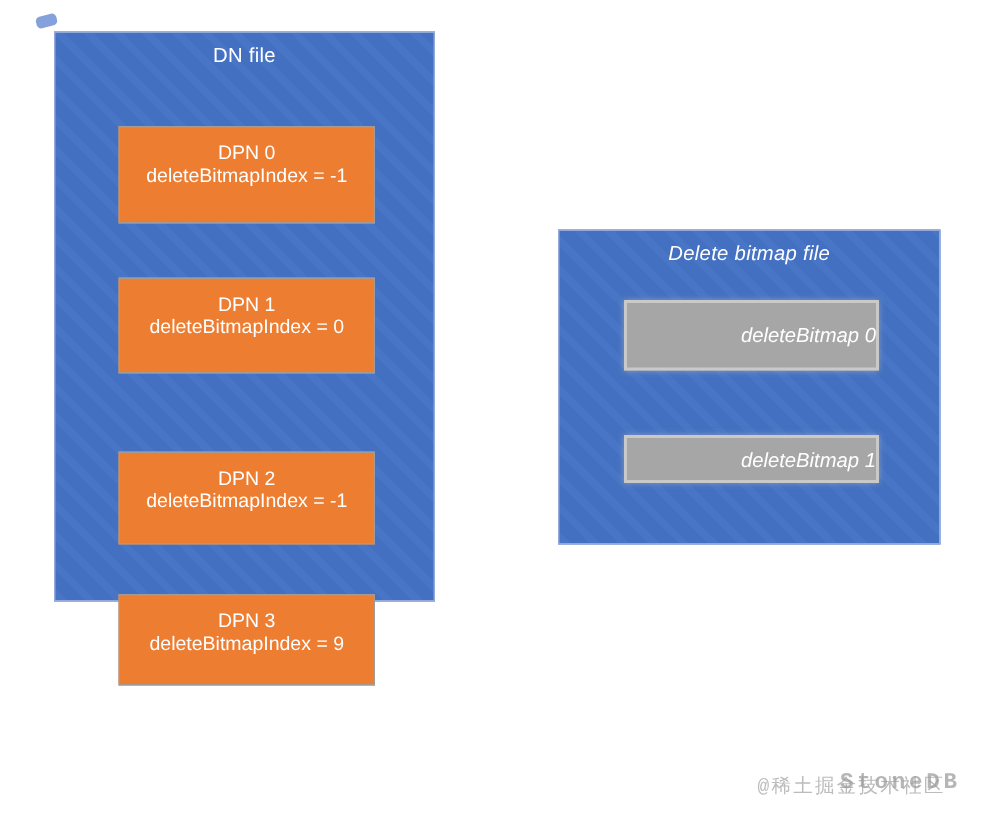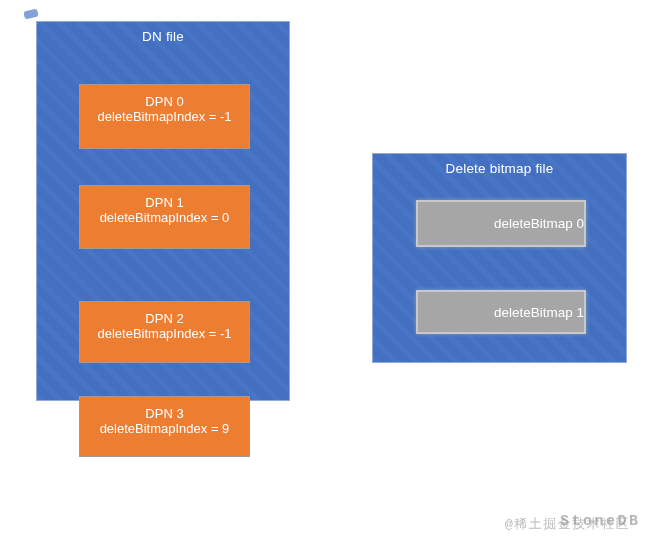--- a/index.html
+++ b/index.html
@@ -15,21 +15,21 @@
   
   .panel {
     position: absolute;
     background: #4472C4;
     border: 1px solid #93A9D9;
     box-sizing: border-box;
     background-image: repeating-linear-gradient(45deg,
       rgba(255,255,255,0.025) 0 5px, rgba(0,0,0,0.015) 5px 14px);
   }
   .dn-panel  { left: 36px;  top: 21px;  width: 254px; height: 380px; }
-  .dbm-panel { left: 372px; top: 153px; width: 255px; height: 210px; }
+  .dbm-panel { left: 372px; top: 153px; width: 255px; height: 210px; font-style: italic; }
 
   .panel-title {
     position: absolute;
     left: 0; right: 0;
     top: 7px;
     text-align: center;
     color: #ffffff;
     font-size: 13.5px;
     letter-spacing: 0.2px;
   }
@@ -65,21 +65,21 @@
     border: 2px solid #C9C9C9;
     box-sizing: border-box;
     display: flex;
     align-items: center;
     justify-content: flex-end;
     color: #ffffff;
     font-size: 13.5px;
     box-shadow: 0 0 4px rgba(190,190,190,0.55);
   }
   .gray-box.g0 { top: 46px;  height: 47px; }
-  .gray-box.g1 { top: 136px; height: 44px; }
+  .gray-box.g1 { top: 136px; height: 32px; }
 
   
   .smudge {
     position: absolute;
     left: 24px; top: 10px;
     width: 14px; height: 8px;
     background: #5c82cf;
     border-radius: 3px;
     transform: rotate(-14deg);
     opacity: 0.75;

